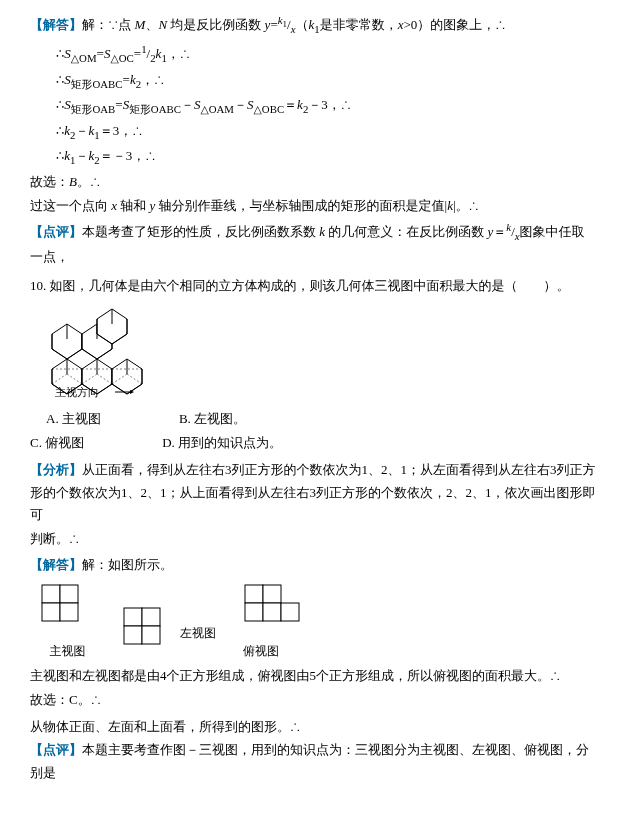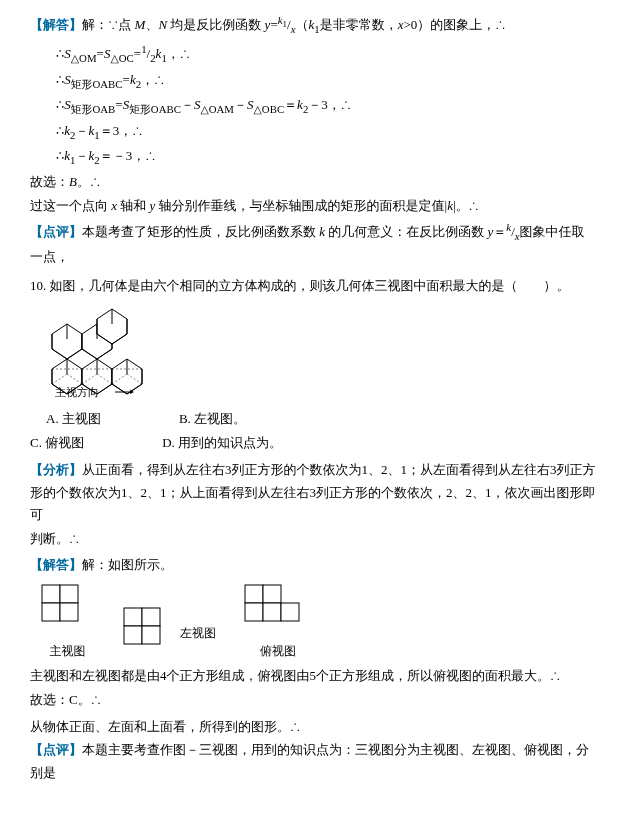--- a/index.html
+++ b/index.html
@@ -181,21 +181,21 @@
         <svg width="55" height="55" viewBox="0 0 55 55">
 
           <rect x="2" y="2" width="18" height="18" fill="#fff" stroke="#000" stroke-width="1"></rect>
           <rect x="20" y="2" width="18" height="18" fill="#fff" stroke="#000" stroke-width="1"></rect>
           <rect x="2" y="20" width="18" height="18" fill="#fff" stroke="#000" stroke-width="1"></rect>
           <rect x="20" y="20" width="18" height="18" fill="#fff" stroke="#000" stroke-width="1"></rect>
         </svg>
         <span style="font-size:12px;">左视图</span>
       </div>
 
-      <div style="display:flex; flex-direction:column; align-items:center; gap:3px;">
+      <div style="display:flex; flex-direction:column; align-items:flex-start; gap:3px;">
         <svg width="70" height="55" viewBox="0 0 70 55">
 
           <rect x="2" y="2" width="18" height="18" fill="#fff" stroke="#000" stroke-width="1"></rect>
           <rect x="20" y="2" width="18" height="18" fill="#fff" stroke="#000" stroke-width="1"></rect>
 
           <rect x="2" y="20" width="18" height="18" fill="#fff" stroke="#000" stroke-width="1"></rect>
           <rect x="20" y="20" width="18" height="18" fill="#fff" stroke="#000" stroke-width="1"></rect>
 
           <rect x="38" y="20" width="18" height="18" fill="#fff" stroke="#000" stroke-width="1"></rect>
         </svg>

